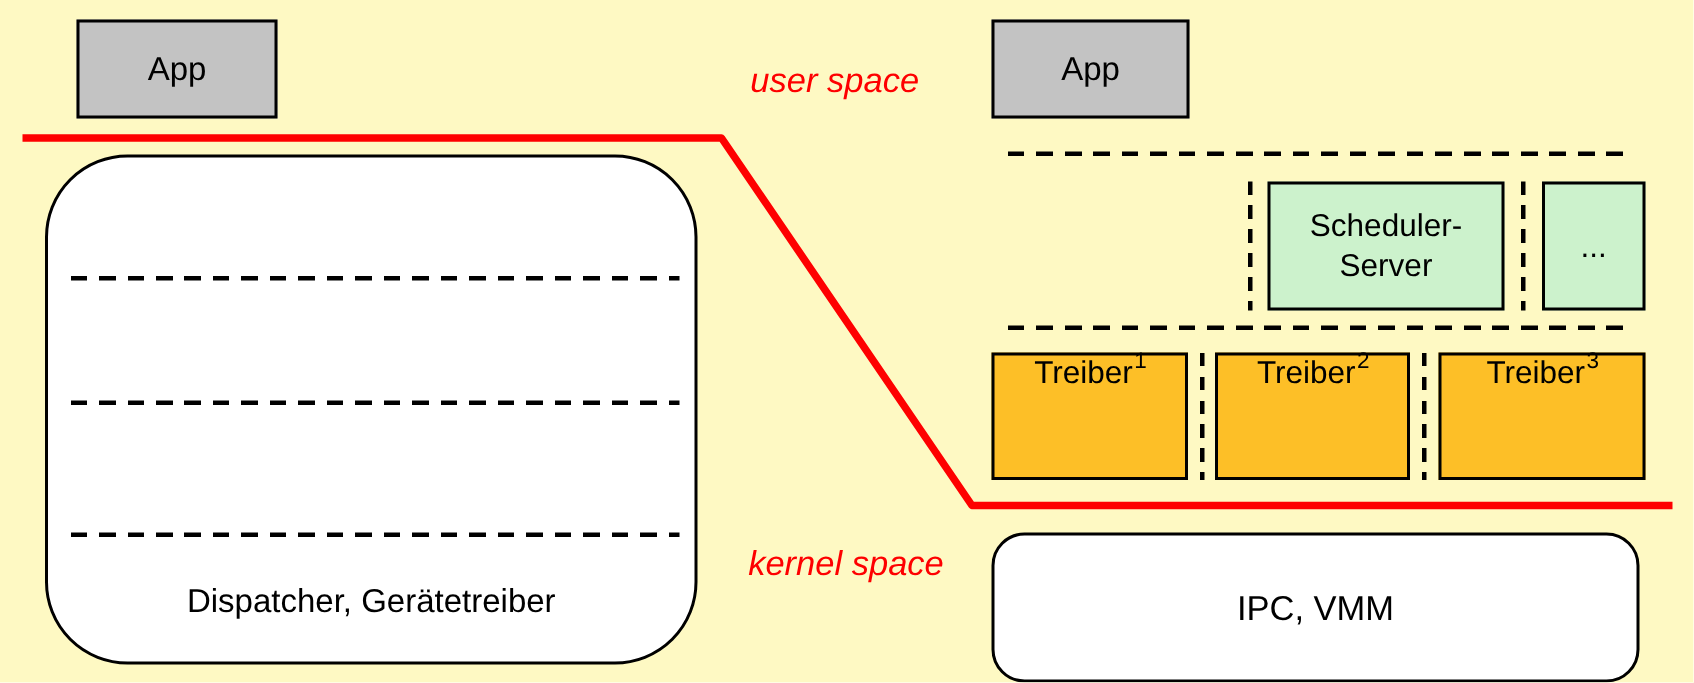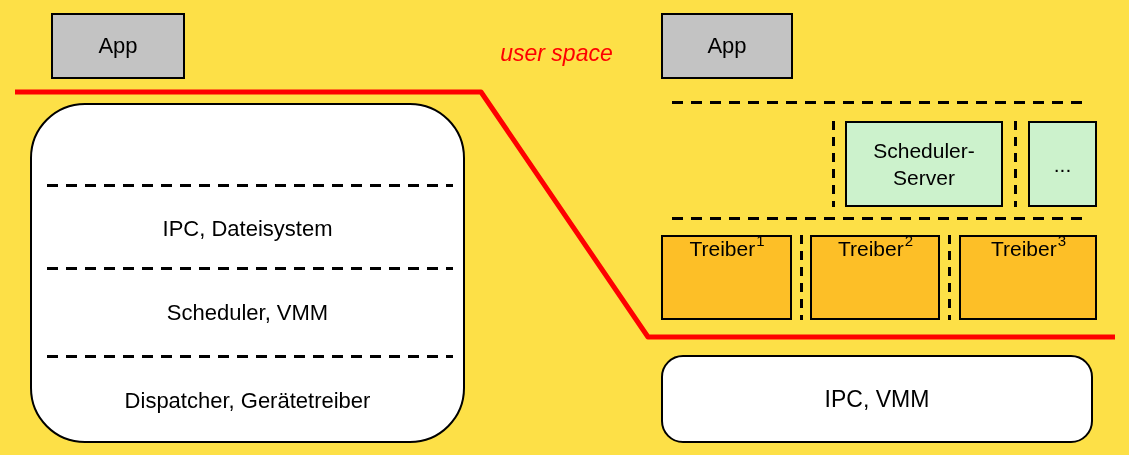--- a/index.html
+++ b/index.html
@@ -6,21 +6,21 @@
     margin: 0;
     padding: 0;
     background: #ffffff;
     font-family: "Liberation Sans", sans-serif;
     color: #000000;
   }
   #canvas {
     position: relative;
     width: 1129px;
     height: 455px;
-    background: #fde047;
+    background: #fef9c3;
     overflow: hidden;
   }
   .abs { position: absolute; box-sizing: border-box; }
 
   
   .app-box {
     background: var(--gray, #c3c3c3);
     border: 2px solid #000;
     display: flex;
     align-items: center;
@@ -103,21 +103,21 @@
     font-size: 15px;
     line-height: 0;
     position: relative;
     top: 4px;
     left: 1px;
   }
 
   
   .kernel-box {
     left: 661px; top: 355px;
-    width: 432px; height: 88px;
+    width: 432px; height: 100px;
     background: #ffffff;
     border: 2px solid #000;
     border-radius: 22px;
     display: flex;
     align-items: center;
     justify-content: center;
     font-size: 23px;
   }
 
   
@@ -146,27 +146,26 @@
     <polyline points="15,92 481,92 648,337 1115,337" fill="none" stroke="#fe0000" stroke-width="5" stroke-linejoin="round" stroke-linecap="butt"></polyline>
   </svg>
 
   <div class="abs app-box app-left">
     <span>App</span>
   </div>
 
   <div class="abs bigbox"></div>
 
   <div class="abs hdash ldash-0"></div>
-  <div class="abs layer-label layer-1">IPC, Dateisystem</div>
   <div class="abs hdash ldash-1"></div>
-  <div class="abs layer-label layer-2">Scheduler, VMM</div>
   <div class="abs hdash ldash-2"></div>
   <div class="abs space-label user-space-label">user space</div>
 
   <div class="abs layer-label layer-3">Dispatcher, Gerätetreiber</div>
+  <div class="abs space-label kernel-space-label">kernel space</div>
 
   <div class="abs app-box app-right">
     <span>App</span>
   </div>
 
   <div class="abs hdash rdash-top"></div>
 
   <div class="abs vdash sep-green-0"></div>
   <div class="abs server-box server-1">
     <div>Scheduler-</div>

